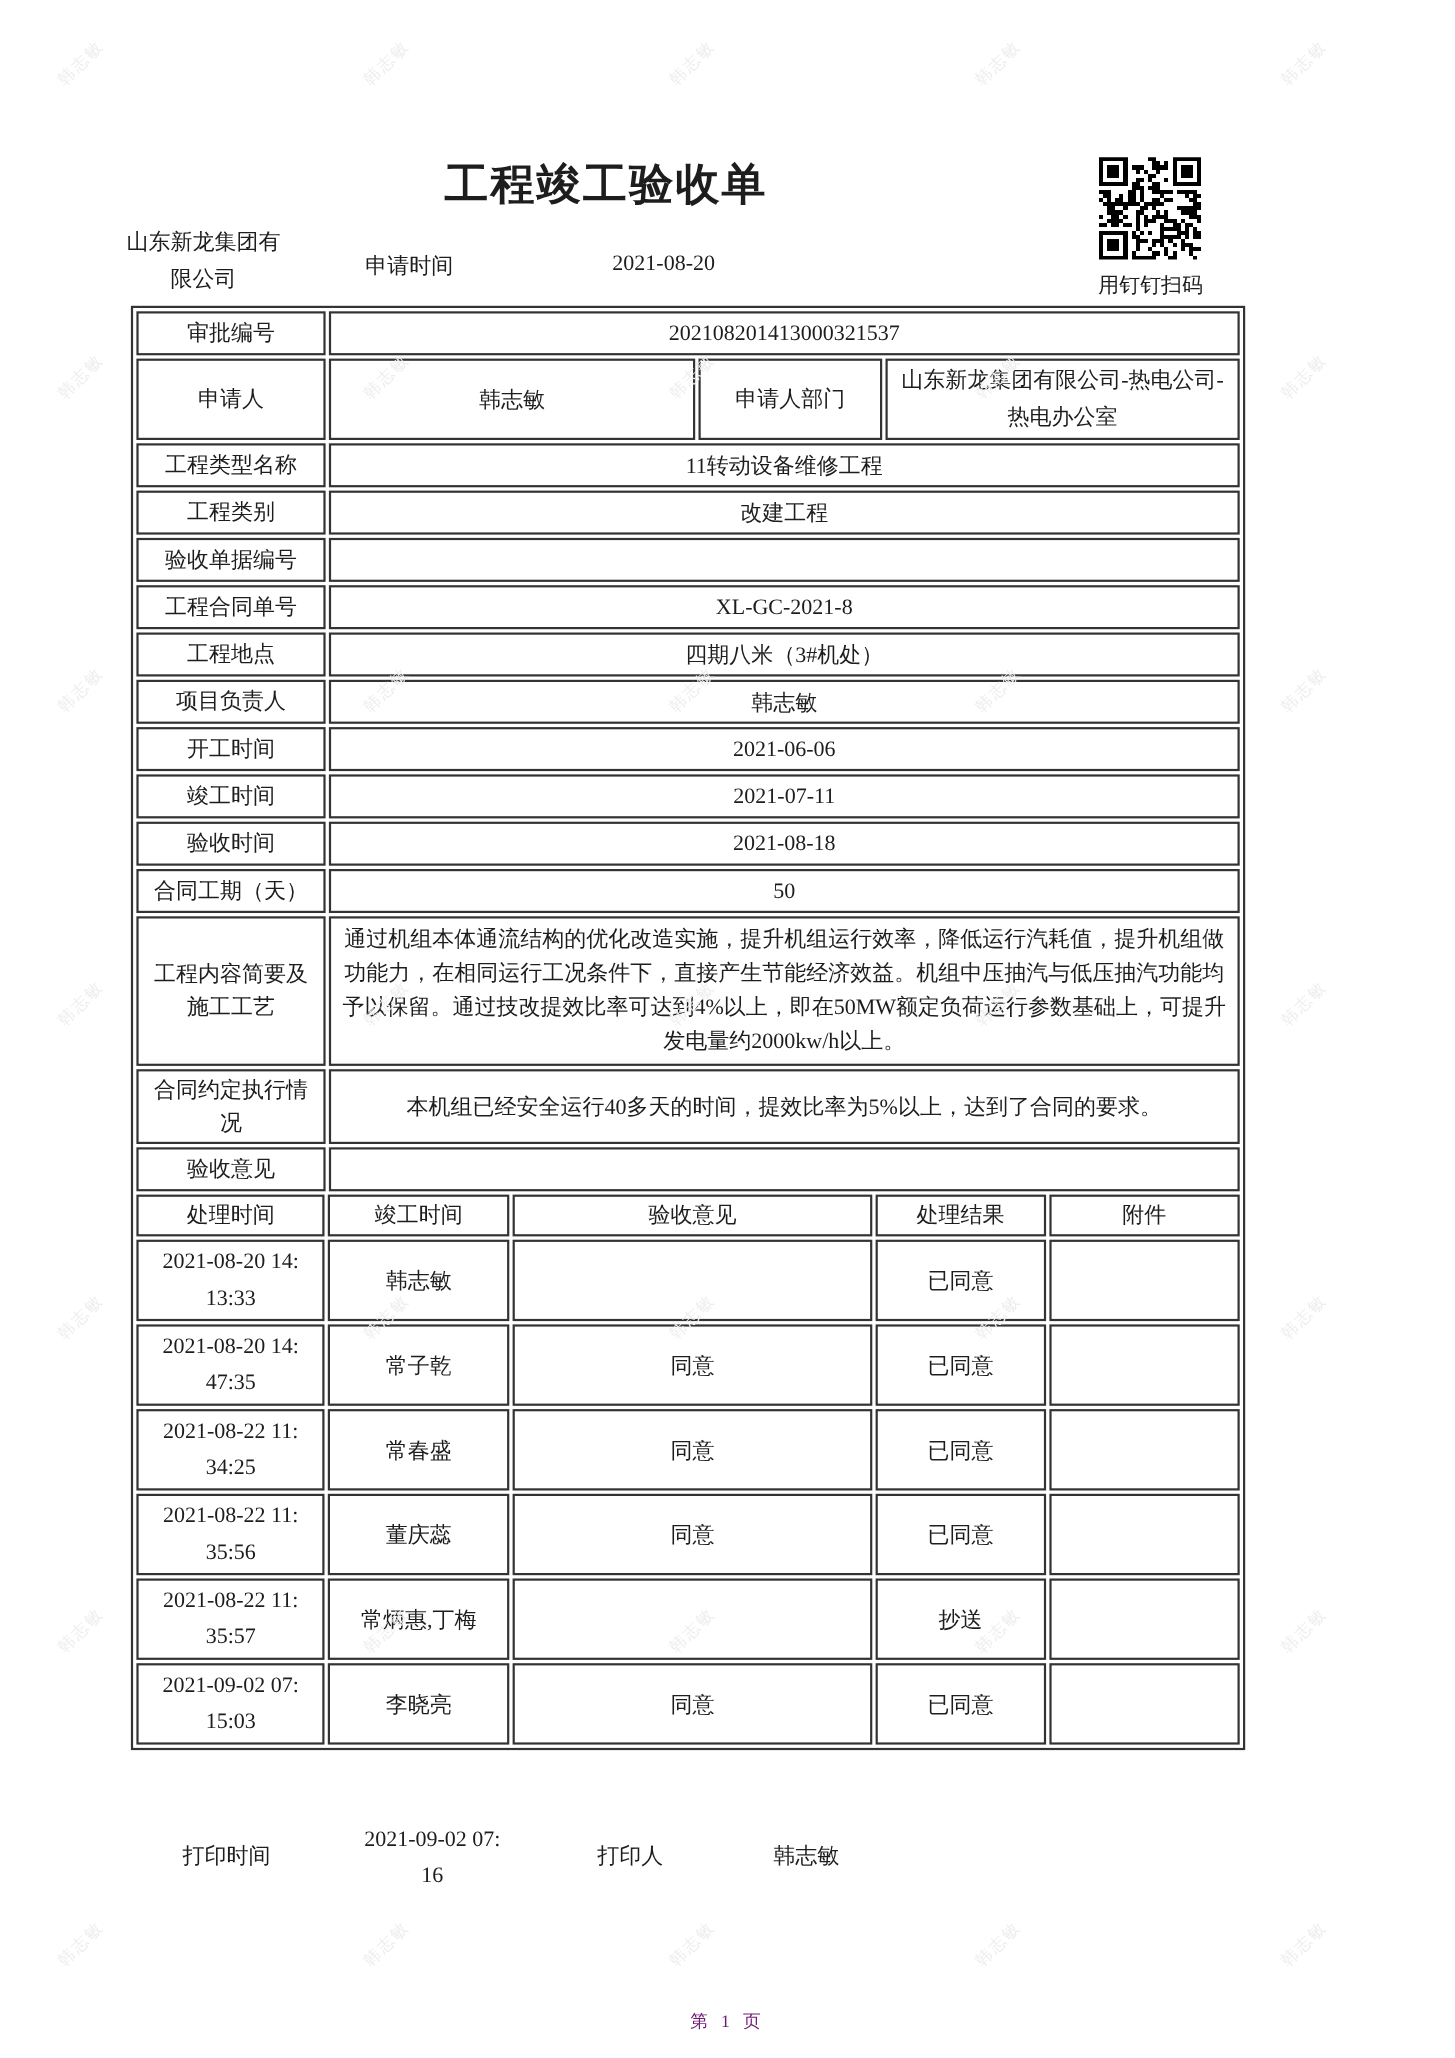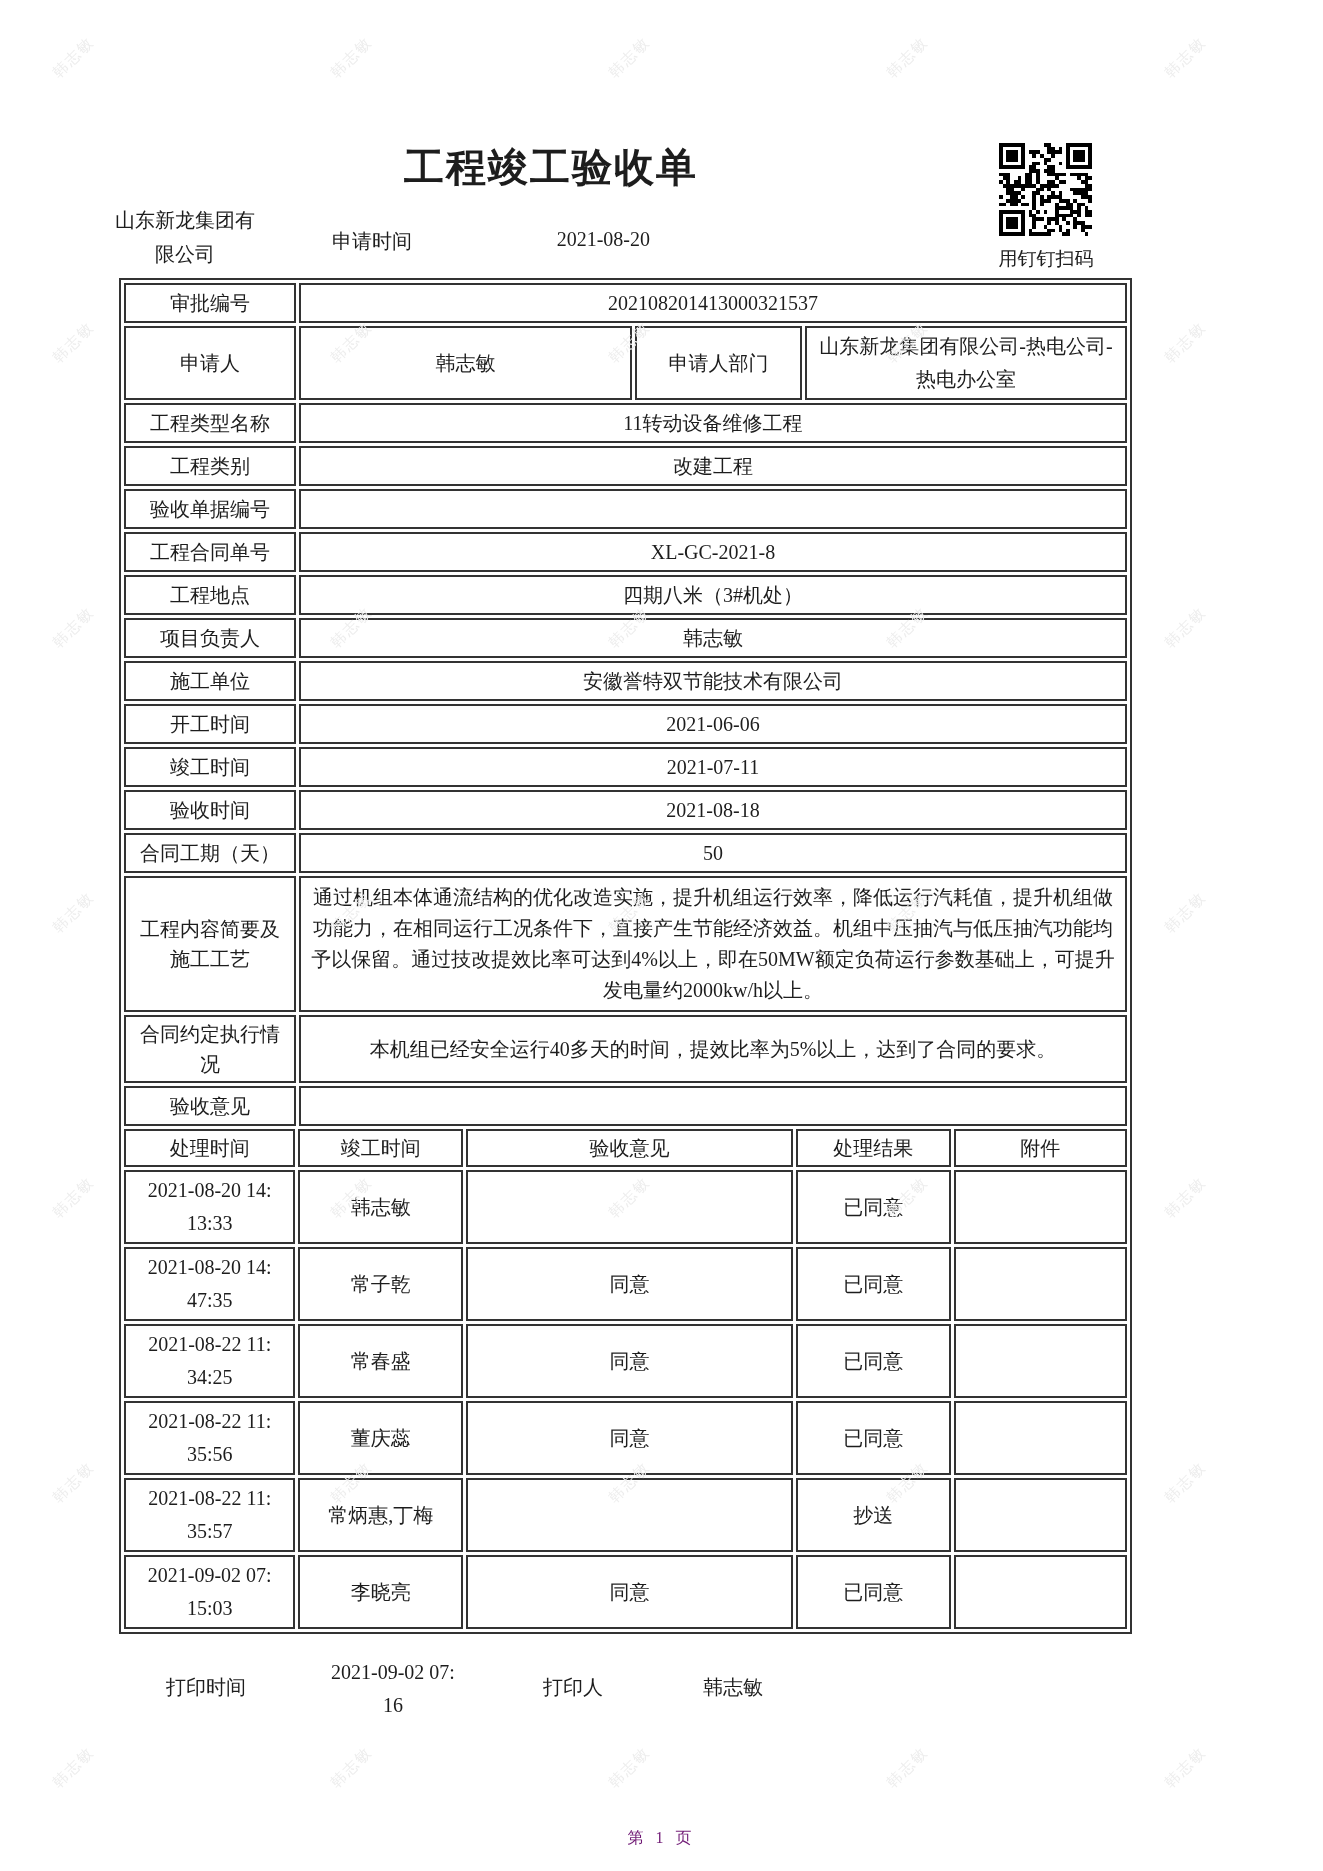--- a/index.html
+++ b/index.html
@@ -321,24 +321,20 @@
           </tr>
       <tr class="s">
             <td class="lab">工程地点</td>
             <td colspan="3">四期八米（3#机处）</td>
           </tr>
       <tr class="s">
             <td class="lab">项目负责人</td>
             <td colspan="3">韩志敏</td>
           </tr>
       <tr class="s">
-            <td class="lab">施工单位</td>
-            <td colspan="3">安徽誉特双节能技术有限公司</td>
-          </tr>
-      <tr class="s">
             <td class="lab">开工时间</td>
             <td colspan="3">2021-06-06</td>
           </tr>
       <tr class="s">
             <td class="lab">竣工时间</td>
             <td colspan="3">2021-07-11</td>
           </tr>
       <tr class="s">
             <td class="lab">验收时间</td>
             <td colspan="3">2021-08-18</td>

